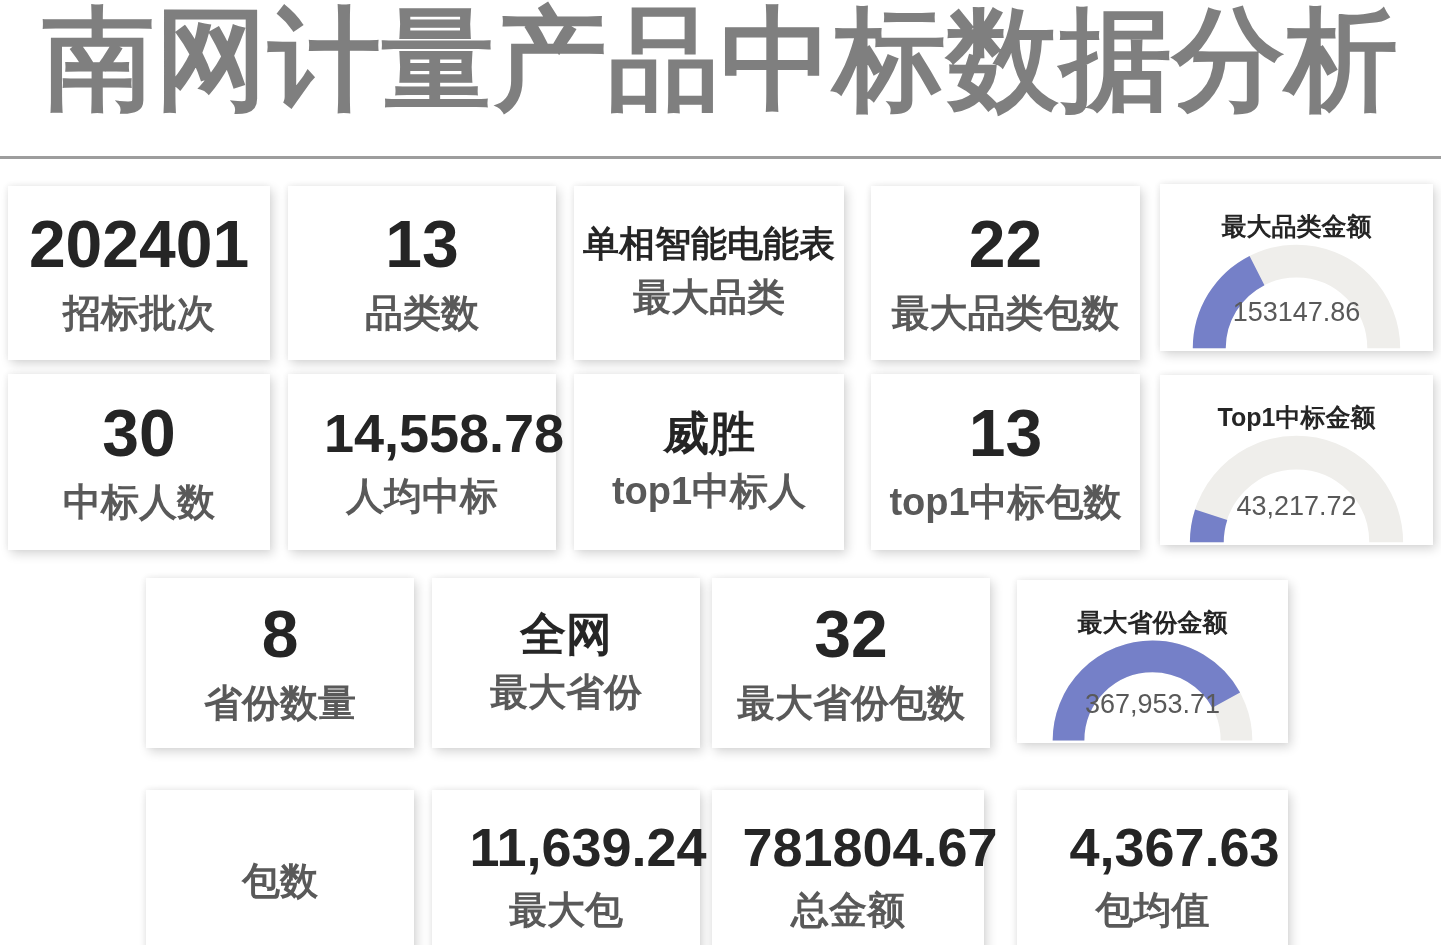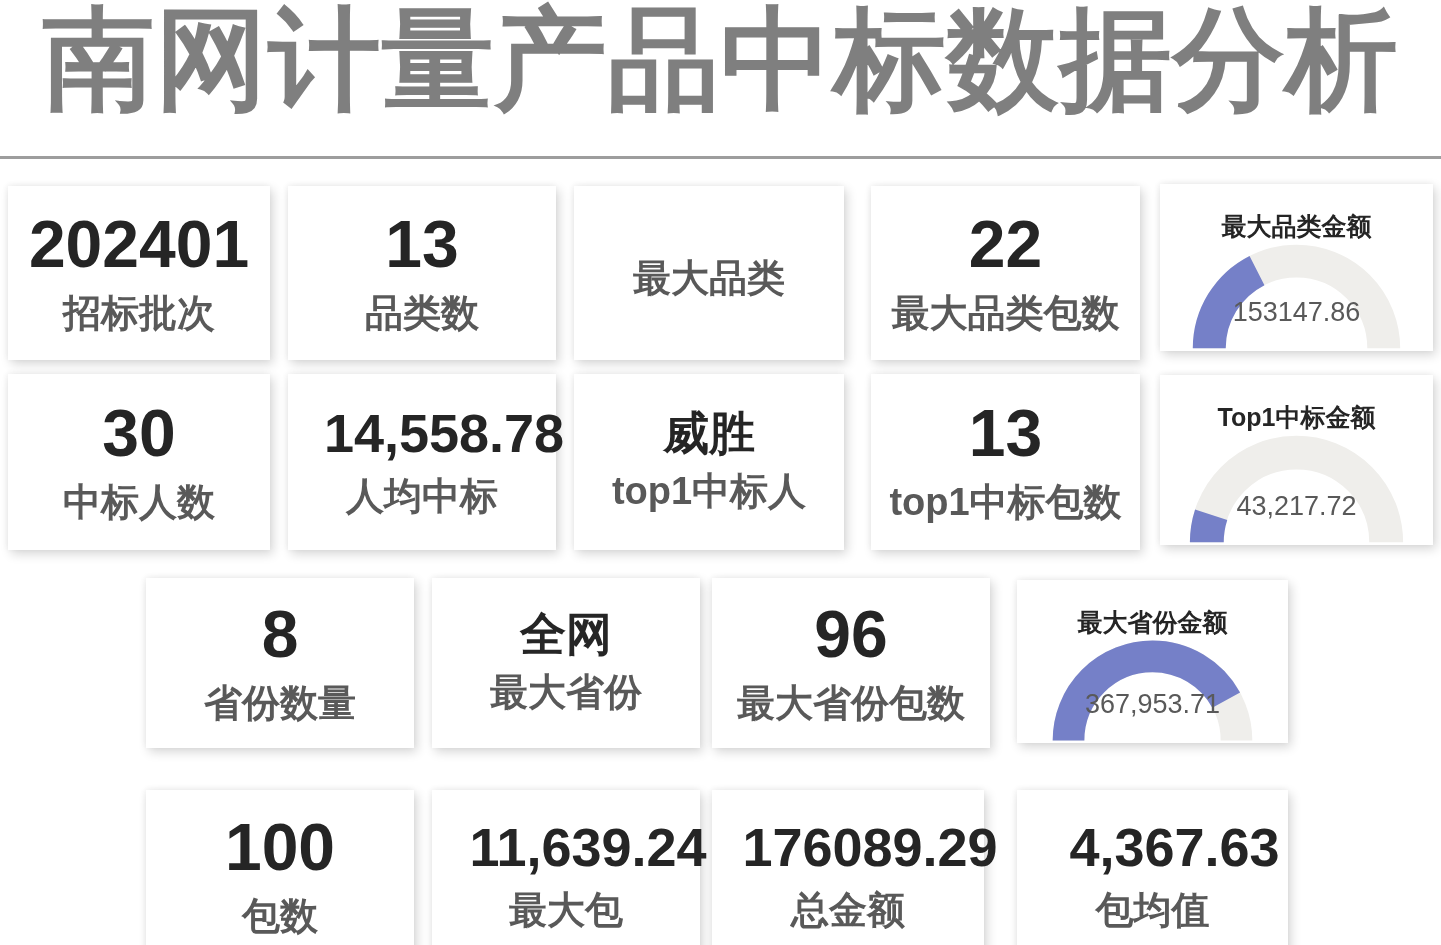--- a/index.html
+++ b/index.html
@@ -78,20 +78,21 @@
 
 <div class="card" style="left:8px;top:186px;width:262px;height:174px">
   <div class="card-value v-num">202401</div>
   <div class="card-label">招标批次</div>
 </div>
 <div class="card" style="left:288px;top:186px;width:268px;height:174px">
   <div class="card-value v-num">13</div>
   <div class="card-label">品类数</div>
 </div>
 <div class="card" style="left:574px;top:186px;width:270px;height:174px">
+  <div class="card-value v-cjk">单相智能电能表</div>
   <div class="card-label">最大品类</div>
 </div>
 <div class="card" style="left:871px;top:186px;width:269px;height:174px">
   <div class="card-value v-num">22</div>
   <div class="card-label">最大品类包数</div>
 </div>
 <div class="card gauge-card" style="left:1160px;top:184px;width:273px;height:167px">
   <div class="gauge-title">最大品类金额</div>
   <svg class="gauge-svg" viewBox="0 0 260 130" aria-hidden="true">
     <path class="gauge-track" d="M24,128 A106,106 0 0 1 236,128" pathLength="1"></path>
@@ -127,40 +128,39 @@
 
 <div class="card" style="left:146px;top:578px;width:268px;height:170px">
   <div class="card-value v-num">8</div>
   <div class="card-label">省份数量</div>
 </div>
 <div class="card" style="left:432px;top:578px;width:268px;height:170px">
   <div class="card-value v-cjk2">全网</div>
   <div class="card-label">最大省份</div>
 </div>
 <div class="card" style="left:712px;top:578px;width:278px;height:170px">
-  <div class="card-value v-num">96</div>
+  <div class="card-value v-num">32</div>
   <div class="card-label">最大省份包数</div>
 </div>
 <div class="card gauge-card" style="left:1017px;top:580px;width:271px;height:163px">
   <div class="gauge-title">最大省份金额</div>
   <svg class="gauge-svg" viewBox="0 0 260 130" aria-hidden="true">
     <path class="gauge-track" d="M24,128 A106,106 0 0 1 236,128" pathLength="1"></path>
     <path class="gauge-fill" d="M24,128 A106,106 0 0 1 236,128" pathLength="1" stroke-dasharray="0.84 1"></path>
   </svg>
   <div class="gauge-value">367,953.71</div>
 </div>
 
 <div class="card" style="left:146px;top:790px;width:268px;height:172px">
-  <div class="card-value v-num">100</div>
   <div class="card-label">包数</div>
 </div>
 <div class="card" style="left:432px;top:790px;width:268px;height:172px">
   <div class="card-value v-mid">11,639.24</div>
   <div class="card-label">最大包</div>
 </div>
 <div class="card" style="left:712px;top:790px;width:272px;height:172px">
-  <div class="card-value v-mid">176089.29</div>
+  <div class="card-value v-mid">781804.67</div>
   <div class="card-label">总金额</div>
 </div>
 <div class="card" style="left:1017px;top:790px;width:271px;height:172px">
   <div class="card-value v-mid">4,367.63</div>
   <div class="card-label">包均值</div>
 </div>
 
 </body></html>

